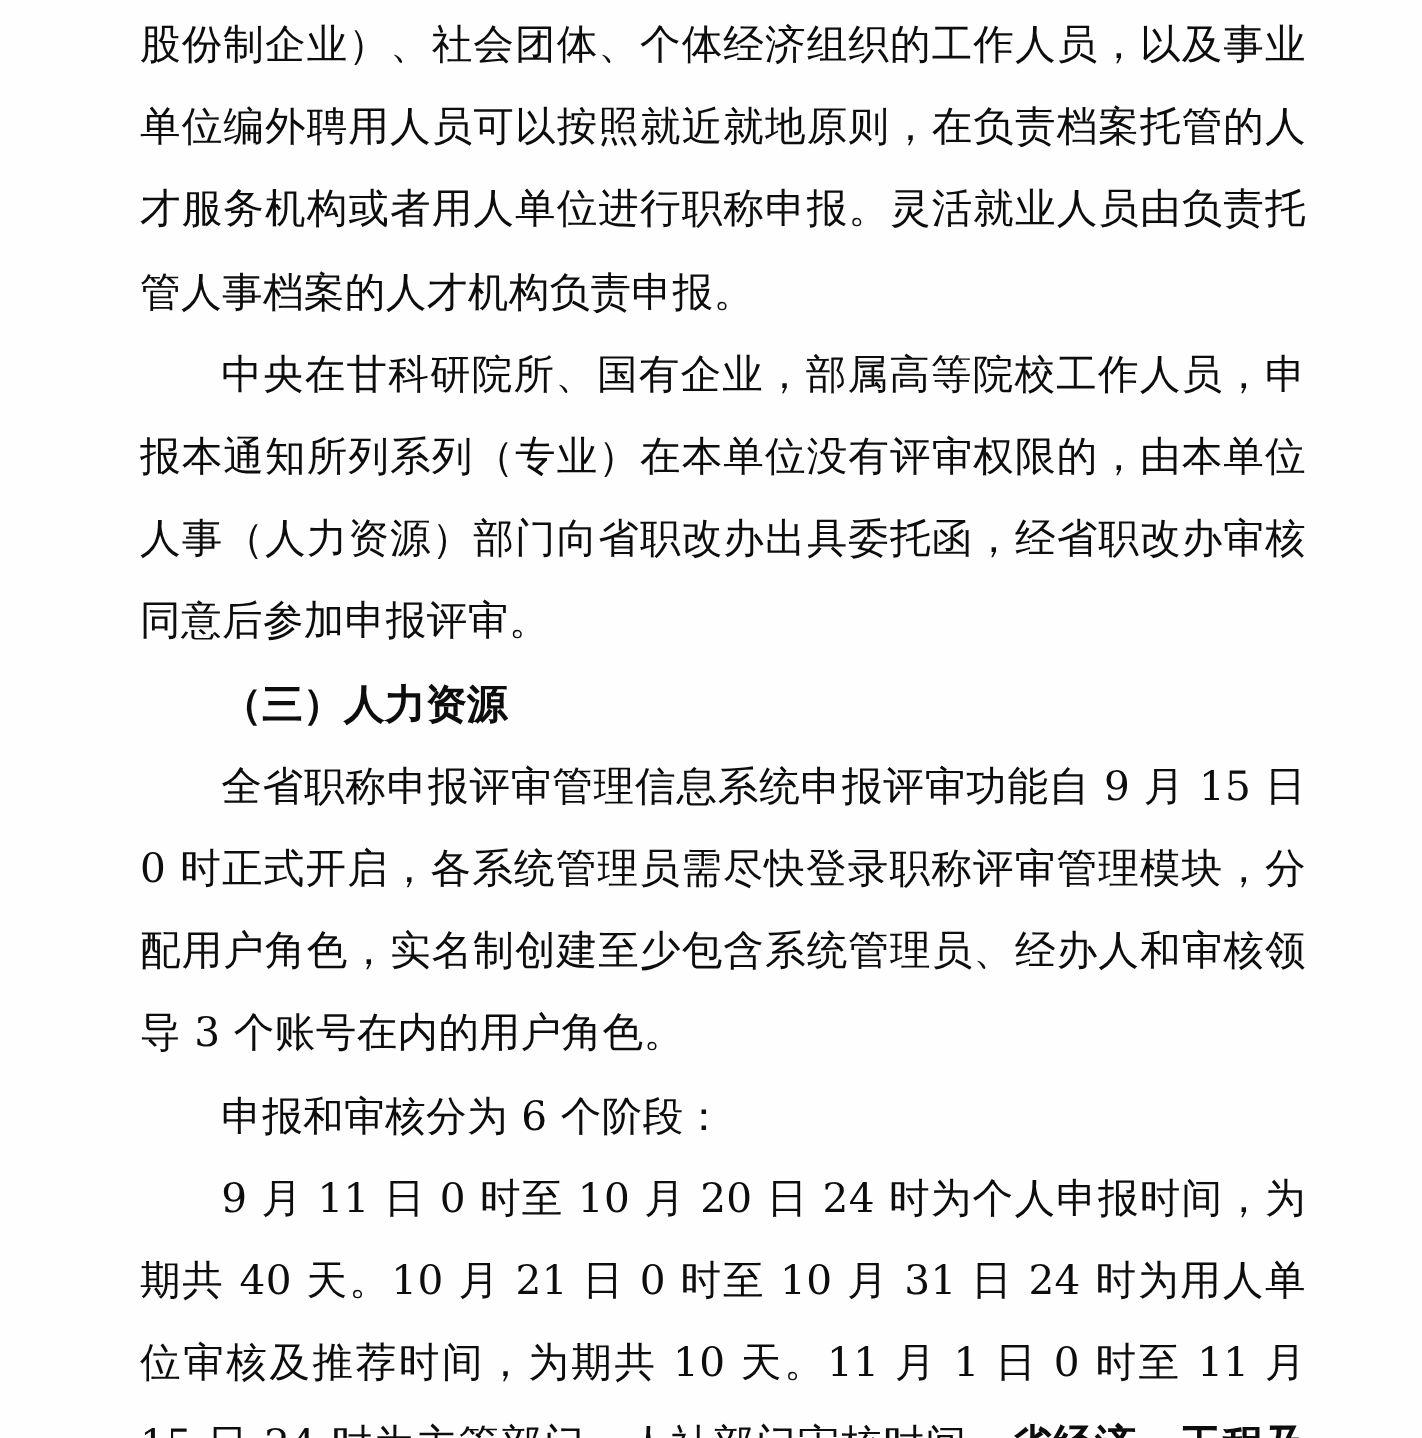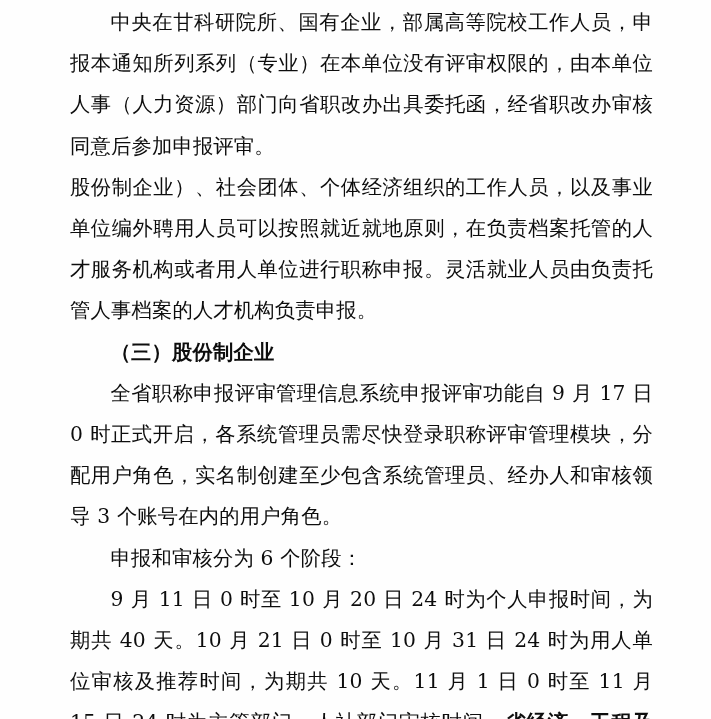--- a/index.html
+++ b/index.html
@@ -45,26 +45,26 @@
   .bold-run {
     font-weight: bold;
   }
 </style>
 </head>
 <body>
 
 <div class="page">
   <div class="doc-body">
 
+    <p class="para">股份制企业）、社会团体、个体经济组织的工作人员，以及事业单位编外聘用人员可以按照就近就地原则，在负责档案托管的人才服务机构或者用人单位进行职称申报。灵活就业人员由负责托管人事档案的人才机构负责申报。</p>
+
     <p class="para indent">中央在甘科研院所、国有企业，部属高等院校工作人员，申报本通知所列系列（专业）在本单位没有评审权限的，由本单位人事（人力资源）部门向省职改办出具委托函，经省职改办审核同意后参加申报评审。</p>
 
-    <p class="para">股份制企业）、社会团体、个体经济组织的工作人员，以及事业单位编外聘用人员可以按照就近就地原则，在负责档案托管的人才服务机构或者用人单位进行职称申报。灵活就业人员由负责托管人事档案的人才机构负责申报。</p>
+    <p class="para heading">（三）人力资源</p>
 
-    <p class="para heading">（三）股份制企业</p>
-
-    <p class="para indent">全省职称申报评审管理信息系统申报评审功能自 9 月 17 日 0 时正式开启，各系统管理员需尽快登录职称评审管理模块，分配用户角色，实名制创建至少包含系统管理员、经办人和审核领导 3 个账号在内的用户角色。</p>
+    <p class="para indent">全省职称申报评审管理信息系统申报评审功能自 9 月 15 日 0 时正式开启，各系统管理员需尽快登录职称评审管理模块，分配用户角色，实名制创建至少包含系统管理员、经办人和审核领导 3 个账号在内的用户角色。</p>
 
     <p class="para indent">申报和审核分为 6 个阶段：</p>
 
     <p class="para indent"><span>9 月 11 日 0 时至 10 月 20 日 24 时为个人申报时间，为期共 40 天。10 月 21 日 0 时至 10 月 31 日 24 时为用人单位审核及推荐时间，为期共 10 天。11 月 1 日 0 时至 11 月 15 日 24 时为主管部门、人社部门审核时间。</span><span class="bold-run">省经济、工程及工艺美术系列高级职称评委会接收材料截止时间为 11 月 15 日 24 时。</span></p>
 
   </div>
 </div>
 
 </body></html>

